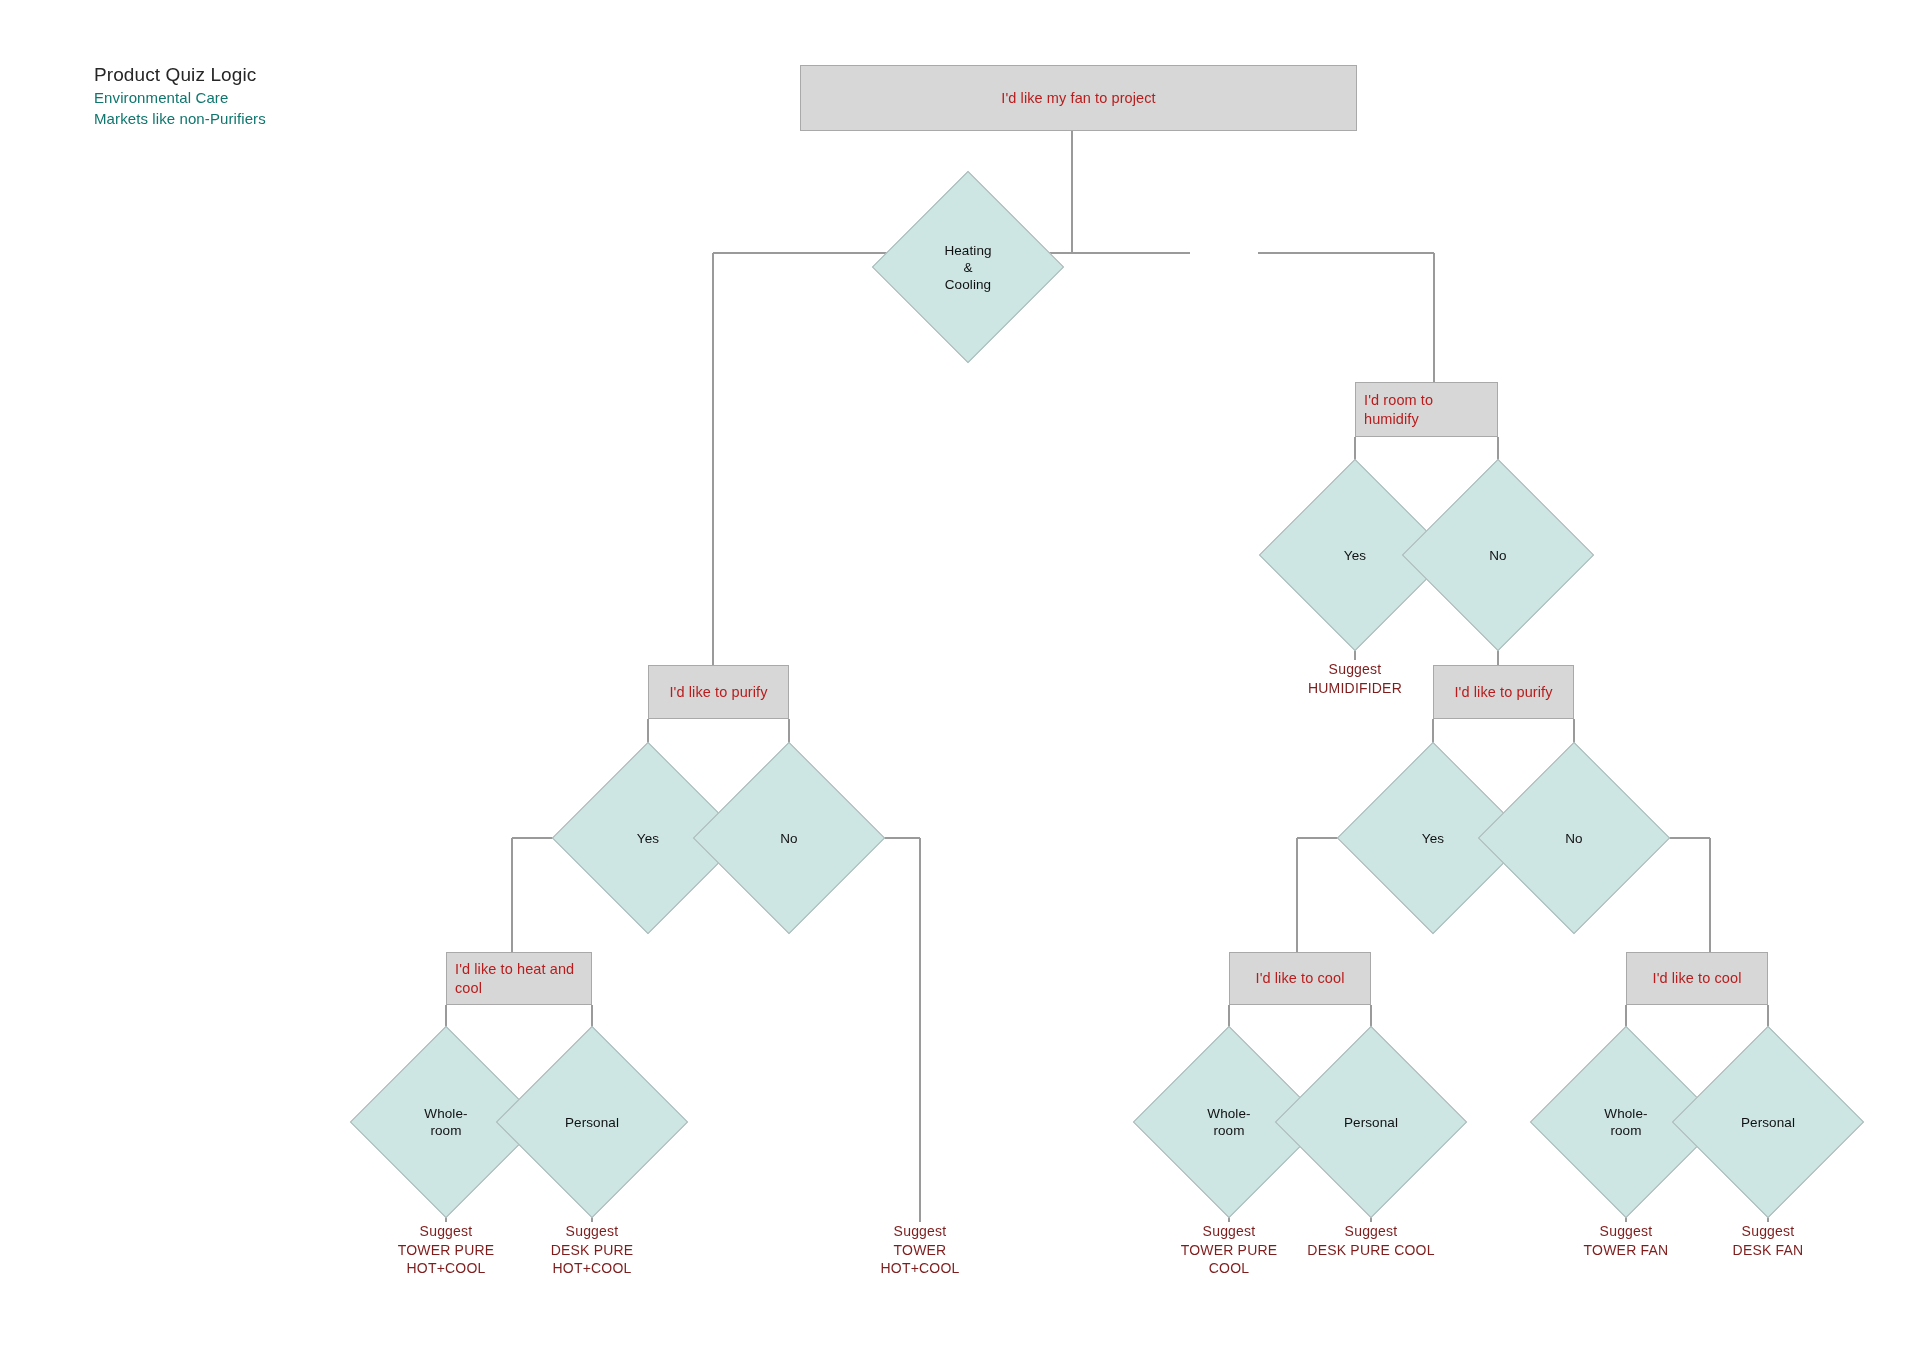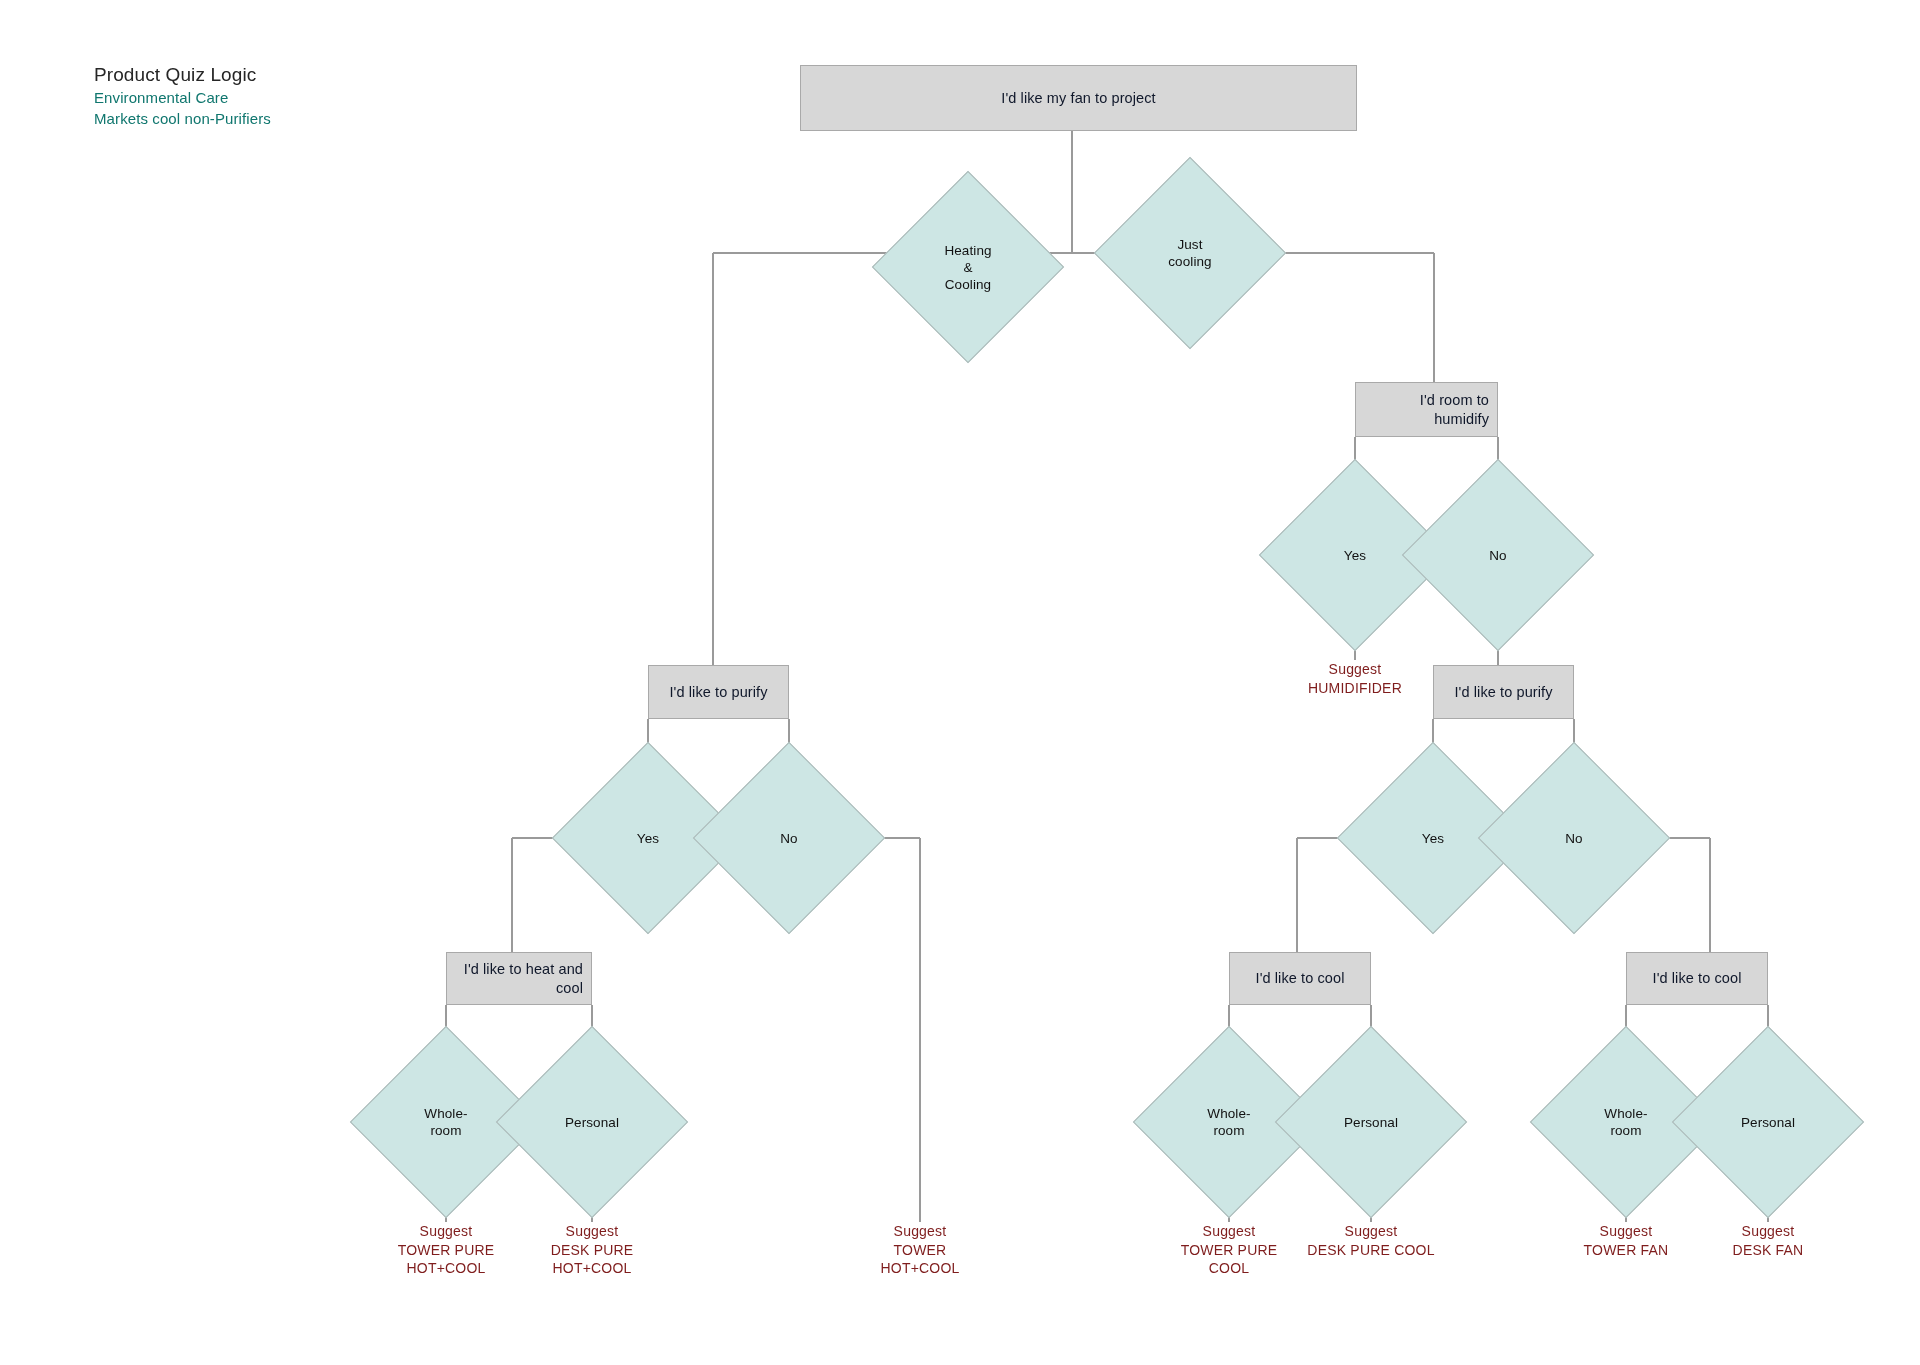--- a/index.html
+++ b/index.html
@@ -20,24 +20,24 @@
   
   #wires{position:absolute;left:0;top:0;width:1920px;height:1365px;}
 
   
   .box{
     position:absolute;
     background:#d7d7d7;
     border:1px solid #a9a9a9;
     box-sizing:border-box;
     display:flex;align-items:center;justify-content:center;
-    text-align:right;
+    text-align:left;
     font-size:14.5px;line-height:19px;
     letter-spacing:.1px;
-    color:#0f172a;
+    color:#b91c1c;
   }
   .box span{display:block;padding:0 8px;}
 
   
   .diamond{
     position:absolute;
     box-sizing:border-box;
   }
   .diamond .shape{
     position:absolute;left:0;top:0;width:100%;height:100%;
@@ -67,21 +67,21 @@
   }
 </style>
 </head>
 <body>
 
 <div id="stage">
 
   <div class="title-block">
     <div class="title-main">Product Quiz Logic</div>
     <div class="title-sub">Environmental Care</div>
-    <div class="title-sub">Markets cool non-Purifiers</div>
+    <div class="title-sub">Markets like non-Purifiers</div>
   </div>
 
   <svg id="wires" viewBox="0 0 1920 1365" preserveAspectRatio="none">
     <g stroke="#9a9a9a" stroke-width="1.2" fill="none" shape-rendering="crispEdges">
 
       <path d="M1072,131 L1072,253"></path>
       <path d="M1005,253 L1190,253"></path>
 
       <path d="M713,253 L713,690"></path>
       <path d="M713,253 L900,253"></path>
@@ -136,25 +136,20 @@
     <span>I'd like my fan to project</span>
   </div>
 
   <div class="diamond" style="left:900px;top:199px;width:136px;height:136px;">
     <div class="shape"></div>
     <div class="dlabel" style="white-space:pre-line;">Heating
 &amp;
 Cooling</div>
   </div>
 
-  <div class="diamond" style="left:1122px;top:185px;width:136px;height:136px;">
-    <div class="shape"></div>
-    <div class="dlabel" style="white-space:pre-line;">Just
-cooling</div>
-  </div>
 
   <div class="box" style="left:1355px;top:382px;width:143px;height:55px;">
     <span>I'd room to humidify</span>
   </div>
 
   <div class="diamond" style="left:1287px;top:487px;width:136px;height:136px;">
     <div class="shape"></div>
     <div class="dlabel">Yes</div>
   </div>
   <div class="diamond" style="left:1430px;top:487px;width:136px;height:136px;">

